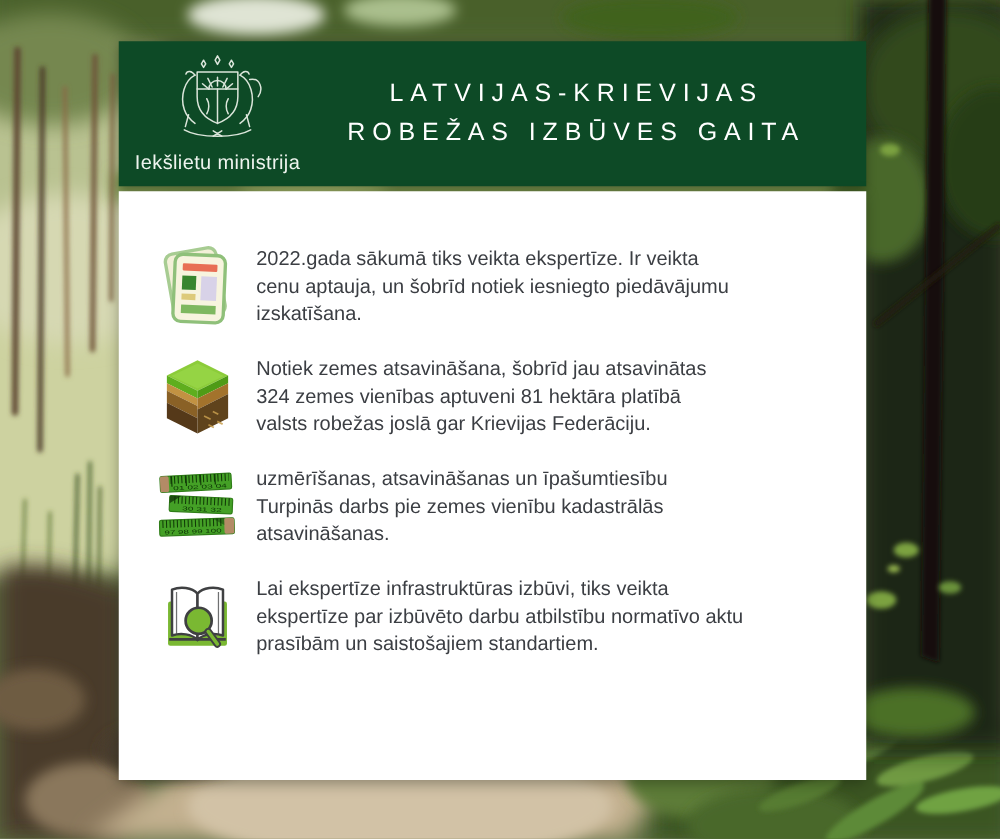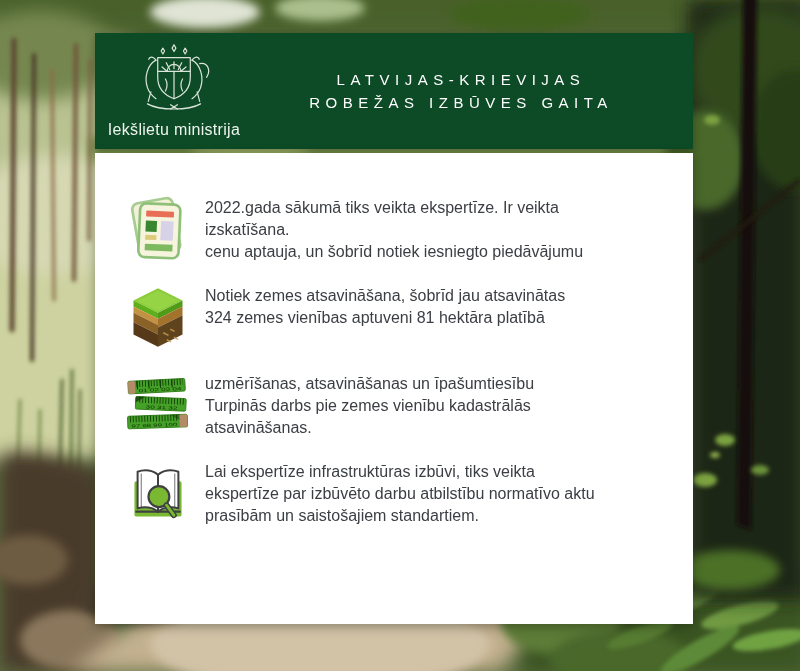--- a/index.html
+++ b/index.html
@@ -11,21 +11,21 @@
   .bg{position:absolute;inset:0;z-index:0;}
   .bg svg{display:block;}
   .column{position:absolute;left:95px;top:33px;width:598px;z-index:2;}
   .header{
     height:116px;background:#0d4a26;display:flex;align-items:center;
     padding:0 14px 0 10px;box-shadow:0 2px 8px rgba(10,15,5,.35);
   }
   .logo{width:138px;flex:0 0 138px;text-align:center;color:#fff;display:flex;flex-direction:column;align-items:center;}
   .logo-name{font-size:16px;letter-spacing:.3px;margin-top:2px;color:#eef4ee;}
   .title{
-    flex:1;text-align:center;color:#fff;font-size:15px;font-weight:400;
+    flex:1;text-align:center;color:#fff;font-size:20px;font-weight:400;
     letter-spacing:5.5px;line-height:1.55;white-space:nowrap;
   }
   .gap-strip{height:4px;}
   .card{
     background:#ffffff;height:430px;padding:41px 24px 0 30px;
     display:flex;flex-direction:column;gap:18px;
     box-shadow:0 3px 10px rgba(15,20,8,.35);
   }
   .row{display:flex;gap:14px;align-items:flex-start;min-height:70px;}
   .icon-box{width:66px;height:70px;flex:0 0 66px;display:flex;align-items:center;justify-content:center;}
@@ -162,22 +162,22 @@
             <rect x="18" y="18" width="31" height="6.5" rx="1" fill="#e86e55"></rect>
             <rect x="18" y="29" width="12.5" height="12.5" fill="#38862f"></rect>
             <rect x="18" y="45" width="12.5" height="5.5" fill="#ddca7a"></rect>
             <rect x="35" y="29" width="14" height="21.5" fill="#d8d2e8"></rect>
             <rect x="18" y="55" width="31" height="7.5" fill="#7eb85f"></rect>
           </g>
         </svg>
       </div>
       <div class="text">
         <span class="line">2022.gada sākumā tiks veikta ekspertīze. Ir veikta</span>
+        <span class="line">cenu aptauja, un šobrīd notiek iesniegto piedāvājumu</span>
         <span class="line">izskatīšana.</span>
-        <span class="line">cenu aptauja, un šobrīd notiek iesniegto piedāvājumu</span>
       </div>
     </div>
 
     <div class="row">
       <div class="icon-box">
         <svg viewBox="0 0 64 72" width="56" height="64">
           <polygon points="32,3 60,17 32,31 4,17" fill="#8ccc3a"></polygon>
           <polygon points="32,6 56,17.5 32,29 8,17.5" fill="#97d647" opacity="0.8"></polygon>
           <polygon points="4,17 32,31 32,38 4,24" fill="#5fae1e"></polygon>
           <polygon points="60,17 32,31 32,38 60,24" fill="#4f9b16"></polygon>
@@ -190,20 +190,21 @@
             <path d="M38,54 l6,3"></path>
               <path d="M46,50 l5,2.5"></path>
               <path d="M50,59 l5,2.5"></path>
               <path d="M42,62 l5,2.5"></path>
           </g>
         </svg>
       </div>
       <div class="text">
         <span class="line">Notiek zemes atsavināšana, šobrīd jau atsavinātas</span>
         <span class="line">324 zemes vienības aptuveni 81 hektāra platībā</span>
+        <span class="line">valsts robežas joslā gar Krievijas Federāciju.</span>
       </div>
     </div>
 
     <div class="row">
       <div class="icon-box">
         <svg viewBox="0 0 66 60" width="62" height="56">
           <g transform="rotate(-3 33 10)">
             <rect x="1" y="3" width="61" height="13.5" rx="1.5" fill="#44a026" stroke="#2f7d18" stroke-width="1"></rect>
             <rect x="1" y="3" width="7.5" height="13.5" rx="1.5" fill="#b38b66"></rect>
             <line x1="10" y1="6.4" x2="60" y2="6.4" stroke="#113a07" stroke-width="6.5" stroke-dasharray="0.9 2.2"></line>

